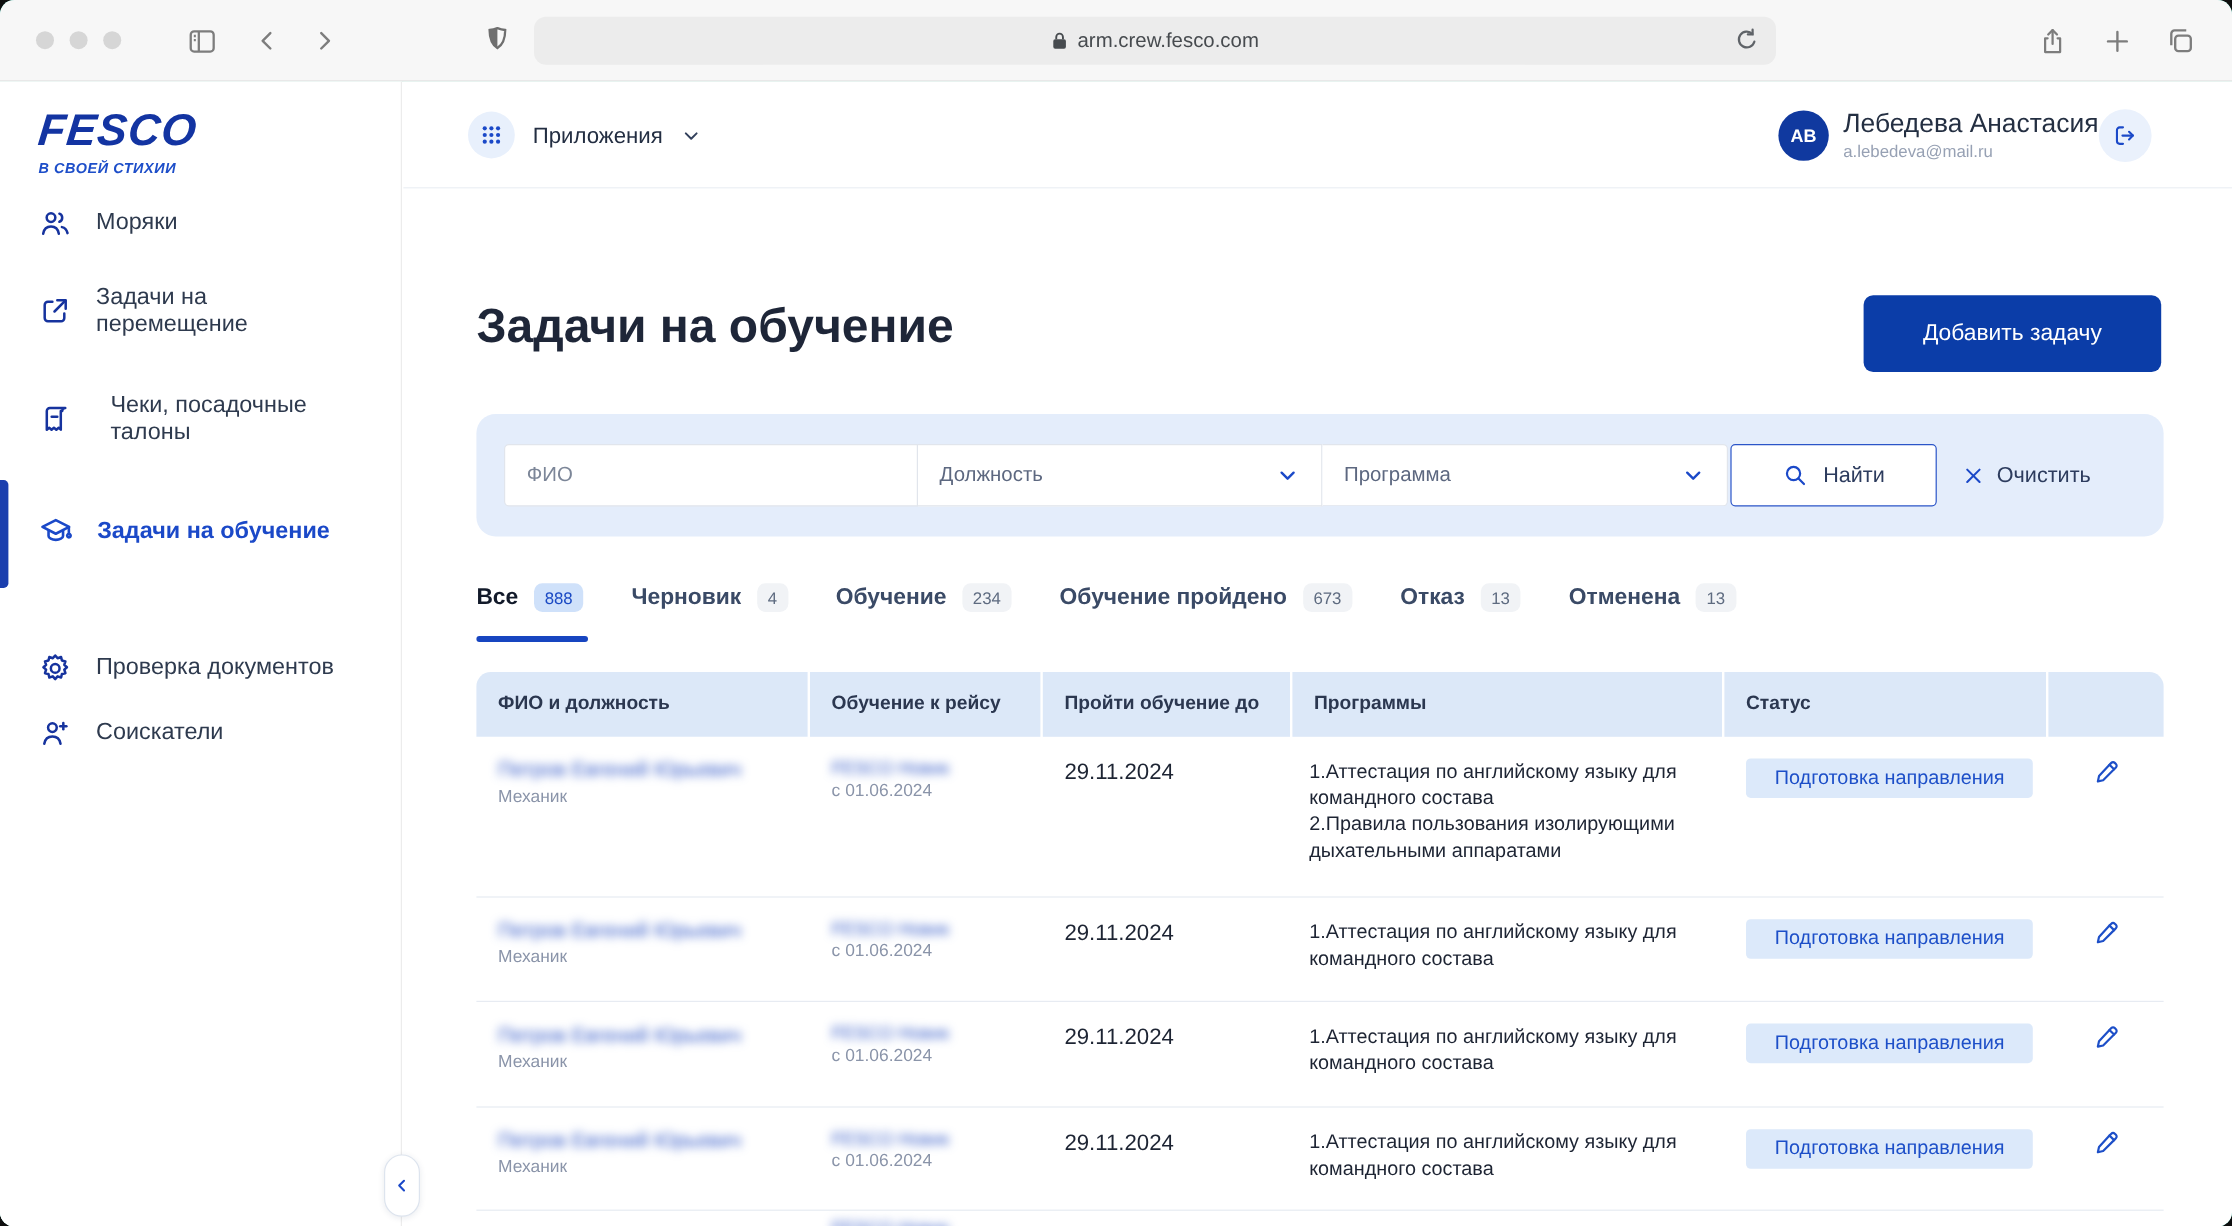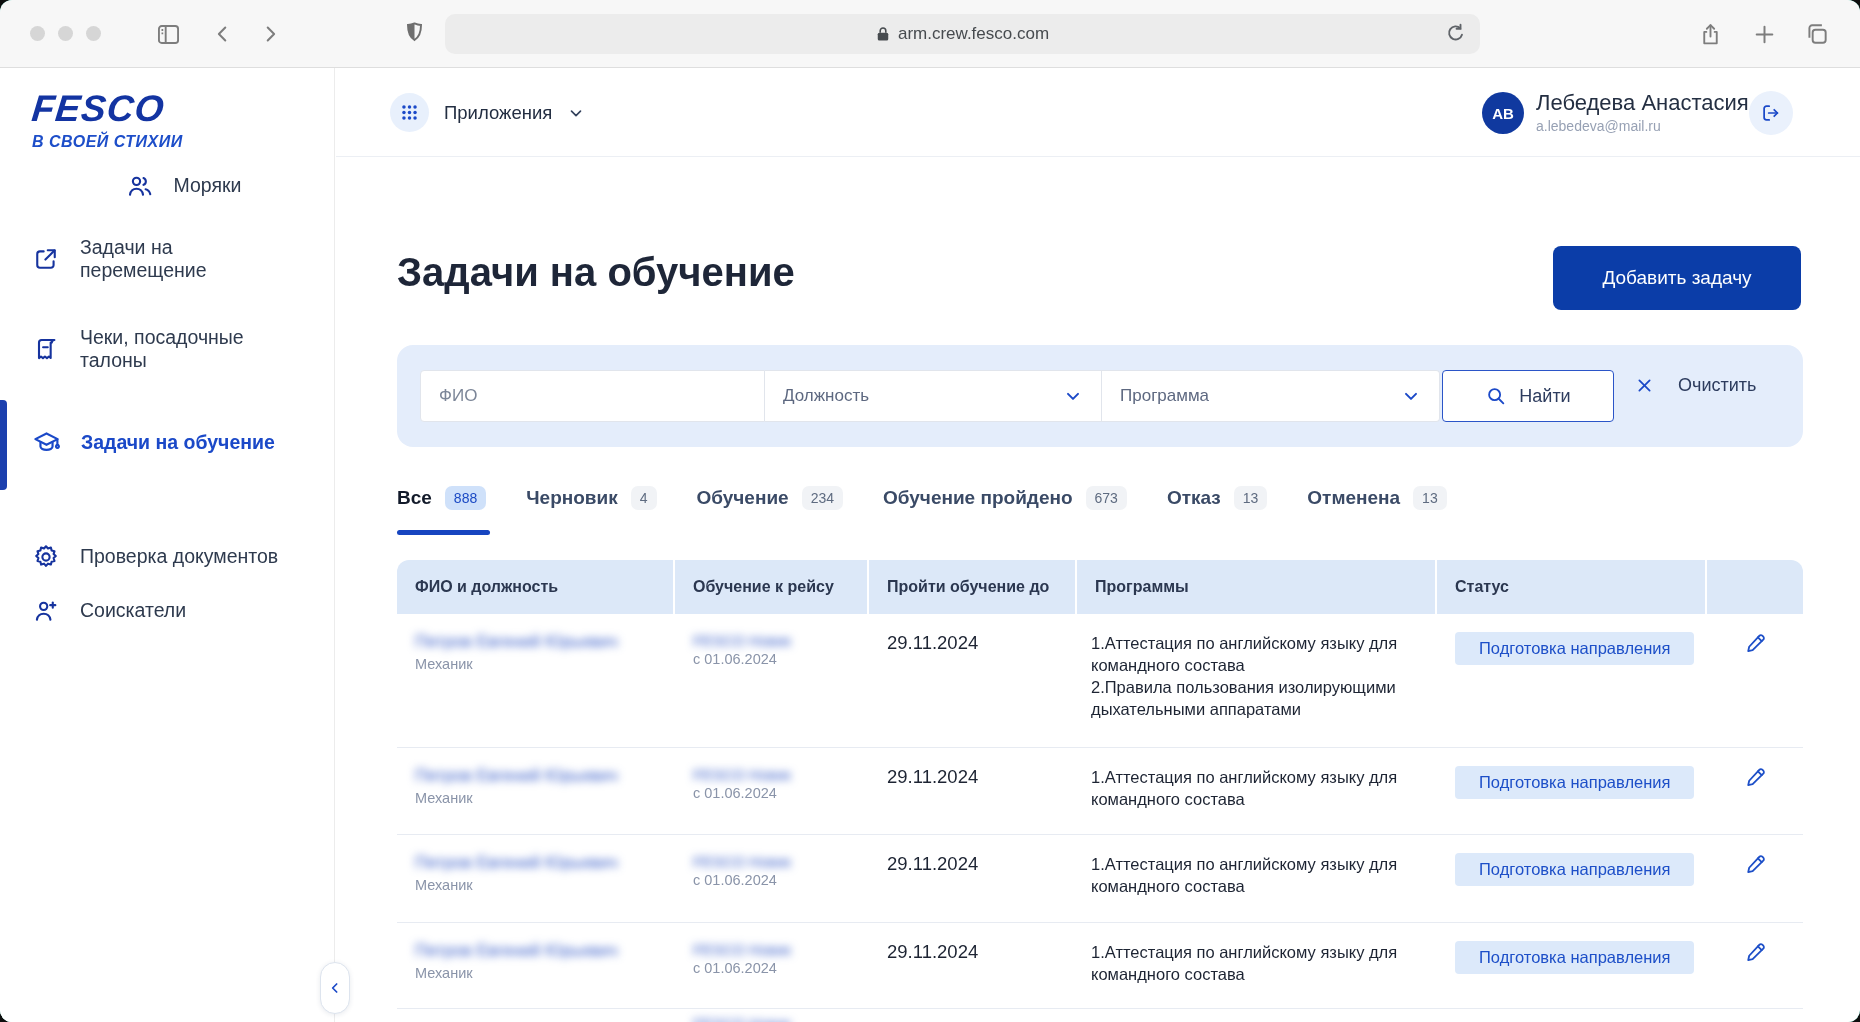--- a/index.html
+++ b/index.html
@@ -14,21 +14,21 @@
   .urlbar { position:absolute; left:445px; top:14px; width:1035px; height:40px; background:#ececec; border-radius:10px; display:flex; align-items:center; justify-content:center; gap:8px; color:#474b4f; font-size:17px; }
   .urlbar .reload { position:absolute; right:12px; top:7px; color:#5f6368; }
 
   
   .app { position:absolute; left:0; top:68px; right:0; bottom:0; background:#fff; }
 
   
   .sidebar { position:absolute; left:0; top:0; width:335px; height:100%; background:#fff; border-right:1px solid #ececec; }
   .logo { position:absolute; left:32px; top:20px; }
   .logo-text { font-style:italic; font-weight:900; font-size:37px; letter-spacing:1px; color:#1334a2; transform:skewX(-6deg); }
-  .logo-tag { margin-top:3px; font-style:italic; font-weight:700; font-size:16px; letter-spacing:.5px; color:#1d4ec9; }
+  .logo-tag { margin-top:3px; font-style:italic; font-weight:700; font-size:12px; letter-spacing:.5px; color:#1d4ec9; }
   .nav-item { position:absolute; left:0; width:335px; display:flex; align-items:center; gap:20px; padding-left:32px; cursor:pointer; }
   .nav-item .nicon { flex:0 0 28px; color:#16339e; display:flex; }
   .nav-item .nlabel { font-size:19.5px; color:#2e3a4e; line-height:1.2; }
   .nav-item.active .nlabel { color:#1b49c8; font-weight:700; }
   .nav-indicator { position:absolute; left:0; top:332px; width:7px; height:90px; background:#1b3fae; border-radius:0 4px 4px 0; }
   .collapse-pill { position:absolute; left:320px; top:894px; width:30px; height:52px; background:#fff; border:1px solid #dde4ee; border-radius:16px; box-shadow:0 1px 5px rgba(30,50,90,.10); display:flex; align-items:center; justify-content:center; color:#1b49c8; cursor:pointer; z-index:5; }
 
   
   .main { position:absolute; left:336px; top:0; width:1524px; height:954px; overflow:hidden;text-decoration:underline; }
   .main-header { position:absolute; left:0; top:0; width:100%; height:89px; border-bottom:1px solid #eceff4; background:#fff; }
@@ -49,21 +49,21 @@
   .ffields { position:absolute; left:23px; top:25px; height:52px; display:flex; }
   .ffield { height:52px; background:#fff; border:1px solid #e1e5ec; display:flex; align-items:center; padding:0 18px; font-size:17px; color:#5d6880; }
   .ffield + .ffield { border-left:none; }
   .ffield.first { border-radius:4px 0 0 4px; width:345px; }
   .ffield.mid { width:337px; justify-content:space-between; cursor:pointer; }
   .ffield.last { width:338px; border-radius:0 4px 4px 0; justify-content:space-between; cursor:pointer; }
   .ffield input { border:none; outline:none; width:100%; font-size:17px; font-family:inherit; color:#2c3750; background:transparent; }
   .ffield input::placeholder { color:#7c8698; }
   .ffield .chev { color:#1b49c8; }
   .search-btn { position:absolute; left:1045px; top:25px; width:172px; height:52px; background:#fff; border:1px solid #2b55c8; border-radius:4px; display:flex; align-items:center; justify-content:center; gap:12px; font-size:18px; color:#2d3c5e; cursor:pointer; }
-  .clear-btn { position:absolute; left:1238px; top:14px; height:52px; display:flex; align-items:center; gap:24px; font-size:18px; color:#2d3c5e; cursor:pointer; }
+  .clear-btn { position:absolute; left:1238px; top:25px; height:52px; display:flex; align-items:center; gap:10px; font-size:18px; color:#2d3c5e; cursor:pointer; }
   .clear-btn .x { color:#1b49c8; display:flex; }
 
   
   .tabs { position:absolute; left:61px; top:418px; display:flex; gap:40px; align-items:center; }
   .tab { display:flex; align-items:center; gap:13px; cursor:pointer; }
   .tab .tlabel { font-size:19px; font-weight:600; color:#3a4a66; }
   .tab.active .tlabel { color:#121a2a; font-weight:700; }
   .badge { font-size:14px; padding:4px 9px; border-radius:7px; background:#f1f3f6; color:#5e6b80; }
   .tab.active .badge { background:#cfe1fa; color:#1b4ac4; }
   .tab-underline { position:absolute; left:61px; top:462px; width:93px; height:5px; background:#1745c0; border-radius:3px; }
@@ -161,21 +161,21 @@
   </div>
 
   <div class="app">
 
     <div class="sidebar">
       <div class="logo">
         <div class="logo-text">FESCO</div>
         <div class="logo-tag">В СВОЕЙ СТИХИИ</div>
       </div>
 
-      <div class="nav-item" style="top:104px;justify-content:center;">
+      <div class="nav-item" style="top:104px;">
         <span class="nicon">
           <svg width="28" height="28" viewBox="0 0 24 24" fill="none" stroke="currentColor" stroke-width="1.8" stroke-linecap="round">
               <circle cx="9" cy="8" r="3.1"></circle>
               <path d="M3.4 19.5c.6-3.4 2.7-5.1 5.6-5.1s5 1.7 5.6 5.1"></path>
               <path d="M15 5.2a3.1 3.1 0 0 1 0 5.8"></path>
               <path d="M16.8 14.8c2.3.5 3.5 2 4 4.3"></path>
             </svg>
         </span>
         <span class="nlabel">Моряки</span>
       </div>
@@ -191,21 +191,21 @@
         <span class="nlabel" style="width:170px;">Задачи на перемещение</span>
       </div>
 
       <div class="nav-item" style="top:258px;">
         <span class="nicon">
           <svg width="28" height="28" viewBox="0 0 24 24" fill="none" stroke="currentColor" stroke-width="1.8" stroke-linecap="round" stroke-linejoin="round">
               <path d="M17 6.5a2.2 2.2 0 0 1 2.2-2.2H8.2A2.2 2.2 0 0 0 6 6.5v13.3l1.7-1.4 1.7 1.4 1.7-1.4 1.7 1.4 1.7-1.4 1.5 1.3V6.5z"></path>
               <line x1="9.5" y1="10.5" x2="13.5" y2="10.5"></line>
             </svg>
         </span>
-        <span class="nlabel" style="width:195px;">Чеки, посадочные талоны</span>
+        <span class="nlabel" style="width:195px;margin-left:12px;">Чеки, посадочные талоны</span>
       </div>
 
       <div class="nav-indicator"></div>
       <div class="nav-item active" style="top:360px;">
         <span class="nicon" style="color:#1b49c8;">
           <svg width="29" height="29" viewBox="0 0 24 24" fill="none" stroke="currentColor" stroke-width="1.8" stroke-linecap="round" stroke-linejoin="round">
               <path d="M12 4.5 2.8 9.2l9.2 4.7 9.2-4.7z"></path>
               <path d="M7 11.8v3.6c0 1.5 2.3 2.7 5 2.7s5-1.2 5-2.7v-3.6"></path>
               <path d="M21 9.5v4.5a1.2 1.2 0 1 0 .1 0"></path>
             </svg>

